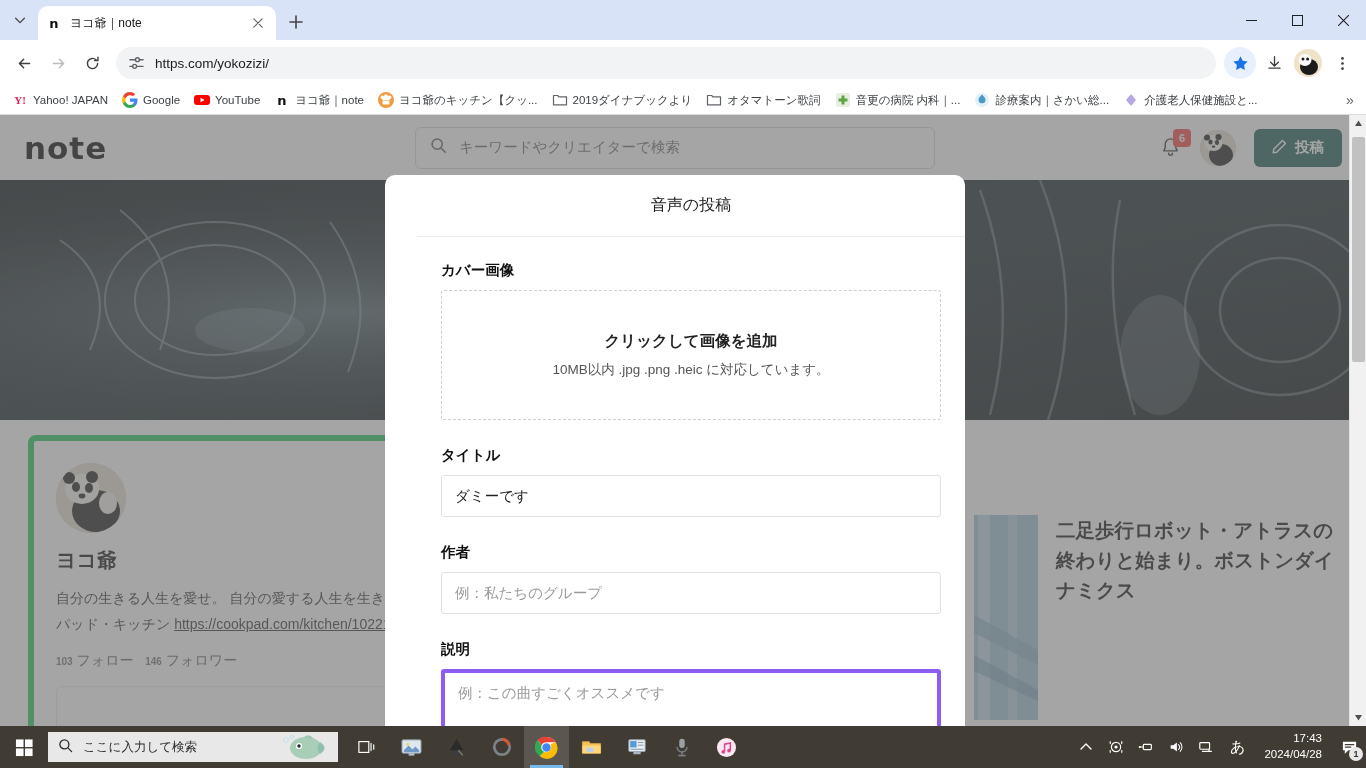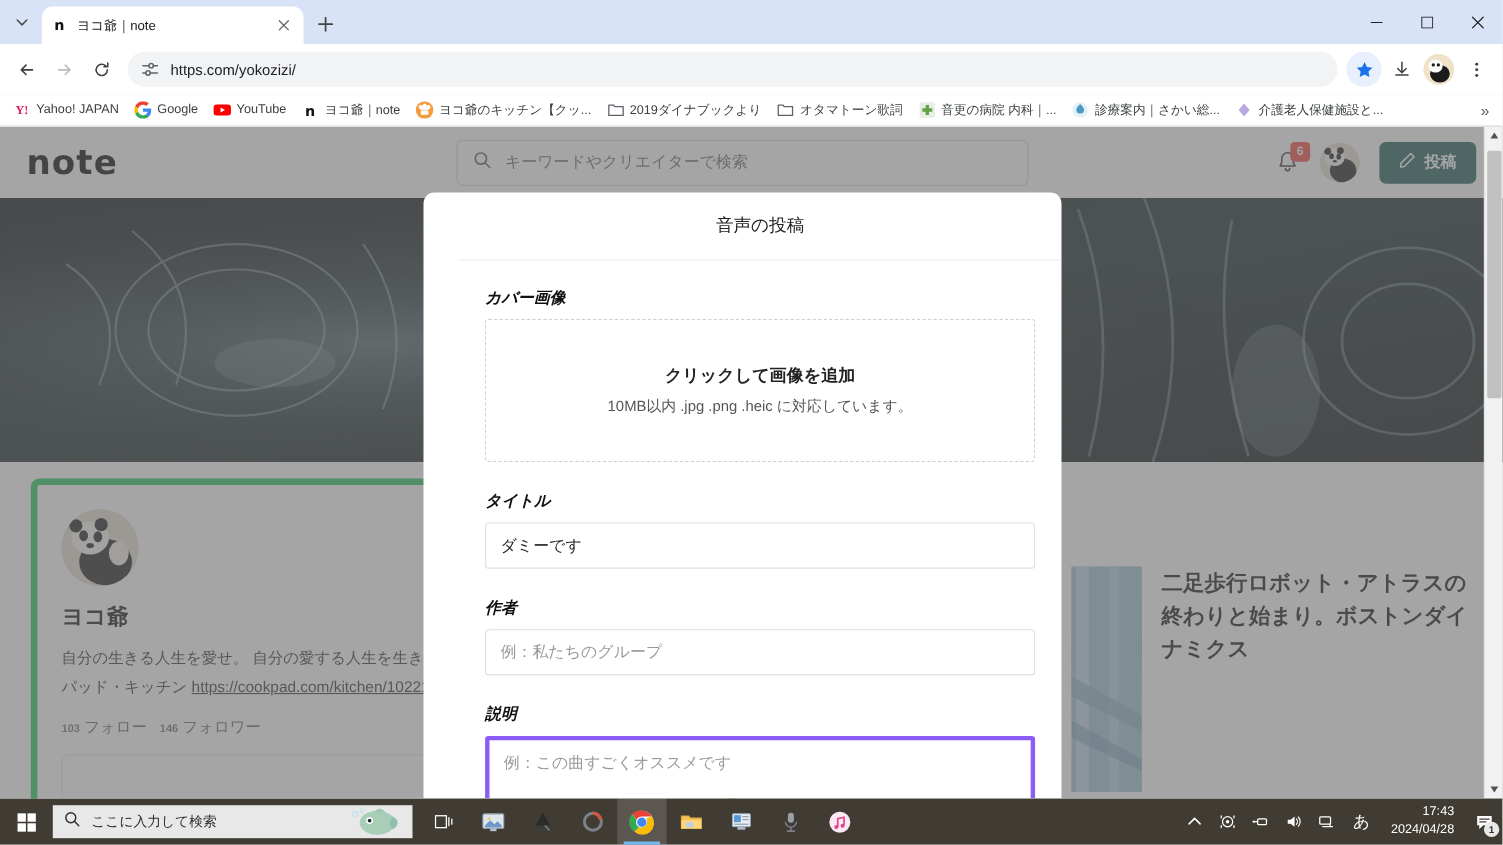--- a/index.html
+++ b/index.html
@@ -230,21 +230,21 @@
     background: #fff; border-radius: 10px 10px 0 0; z-index: 20;
     overflow: hidden; display: flex; flex-direction: column; padding-left: 32px;
   }
   .modal-header {
     height: 62px; flex: none; border-bottom: 1px solid #ececec;
     display: flex; align-items: center; justify-content: center;
   }
   .modal-title { font-size: 16px; color: #222; }
   .modal-body { flex: 1; padding: 24px 24px 0 24px; overflow: hidden; }
   .field-label {
-    font-size: 14.5px; font-weight: 700; color: #111; margin-bottom: 10px; font-style: italic;
+    font-size: 14.5px; font-weight: 700; color: #111; margin-bottom: 10px;
   }
   .dropzone {
     border: 1px dashed #cfcfcf; border-radius: 3px; height: 130px;
     display: flex; flex-direction: column; align-items: center; justify-content: center;
     gap: 9px; cursor: pointer; background: #fff;
   }
   .dz-main { font-size: 15.5px; font-weight: 700; color: #222; }
   .dz-sub { font-size: 13.5px; color: #555; }
   .field { margin-top: 26px; }
   .text-input {
@@ -263,21 +263,21 @@
   
   .taskbar {
     position: absolute; left: 0; right: 0; bottom: 0; height: 42px;
     background: #403c34; display: flex; align-items: center; z-index: 40;
   }
   .start-btn {
     width: 48px; height: 42px; display: flex; align-items: center; justify-content: center;
     cursor: pointer;
   }
   .tb-search {
-    width: 327px; height: 30px; background: #e8e8e8; display: flex;
+    width: 290px; height: 30px; background: #e8e8e8; display: flex;
     align-items: center; padding: 0 10px; gap: 10px; cursor: text; position: relative;
   }
   .tb-search svg { width: 15px; height: 15px; flex: none; }
   .tb-search-ph { font-size: 12.5px; color: #2b2b2b; }
   .tb-fish {
     position: absolute; right: 4px; top: 1px; width: 58px; height: 28px;
   }
   .tb-apps { display: flex; align-items: center; margin-left: 6px; }
   .tb-app {
     width: 45px; height: 42px; display: flex; align-items: center; justify-content: center;

